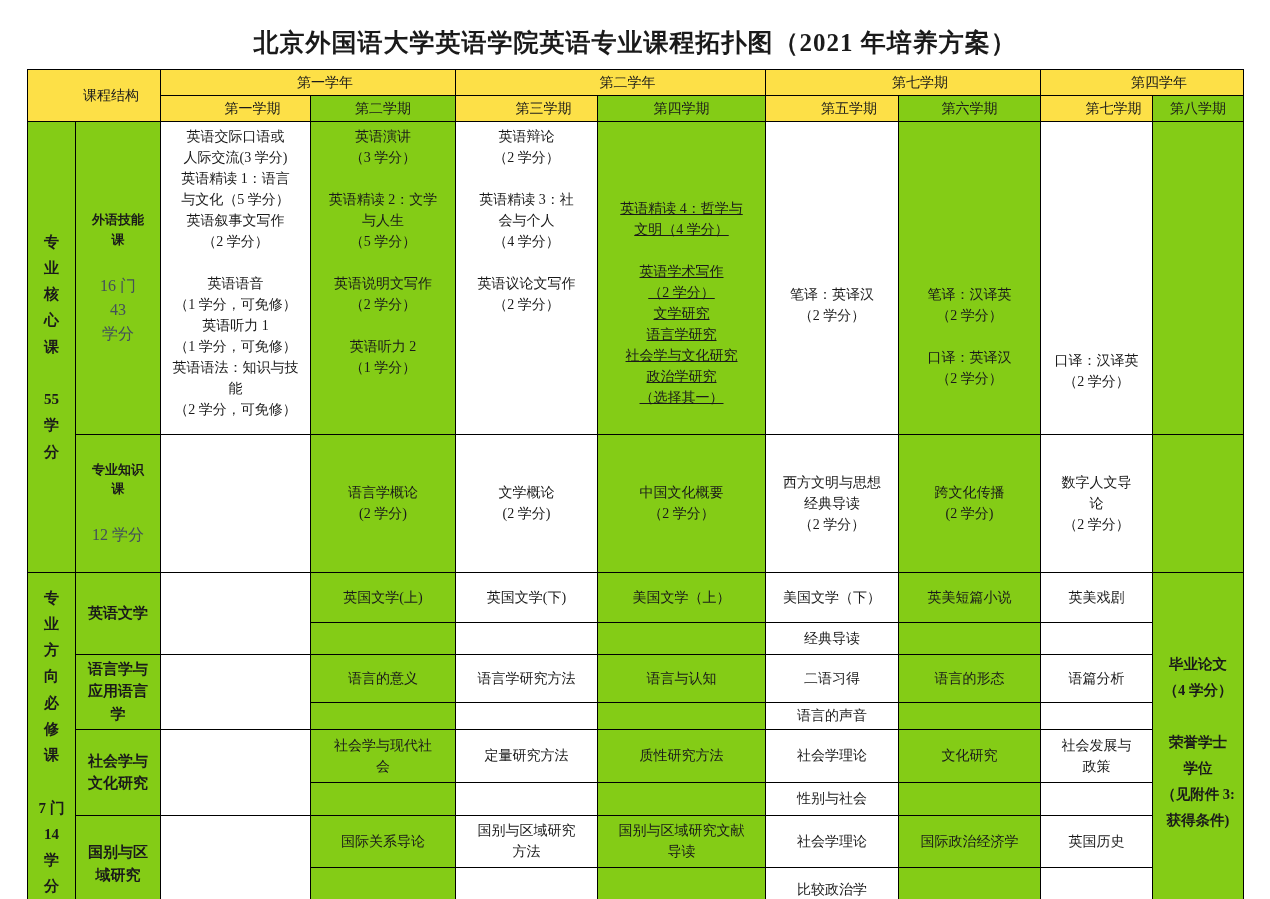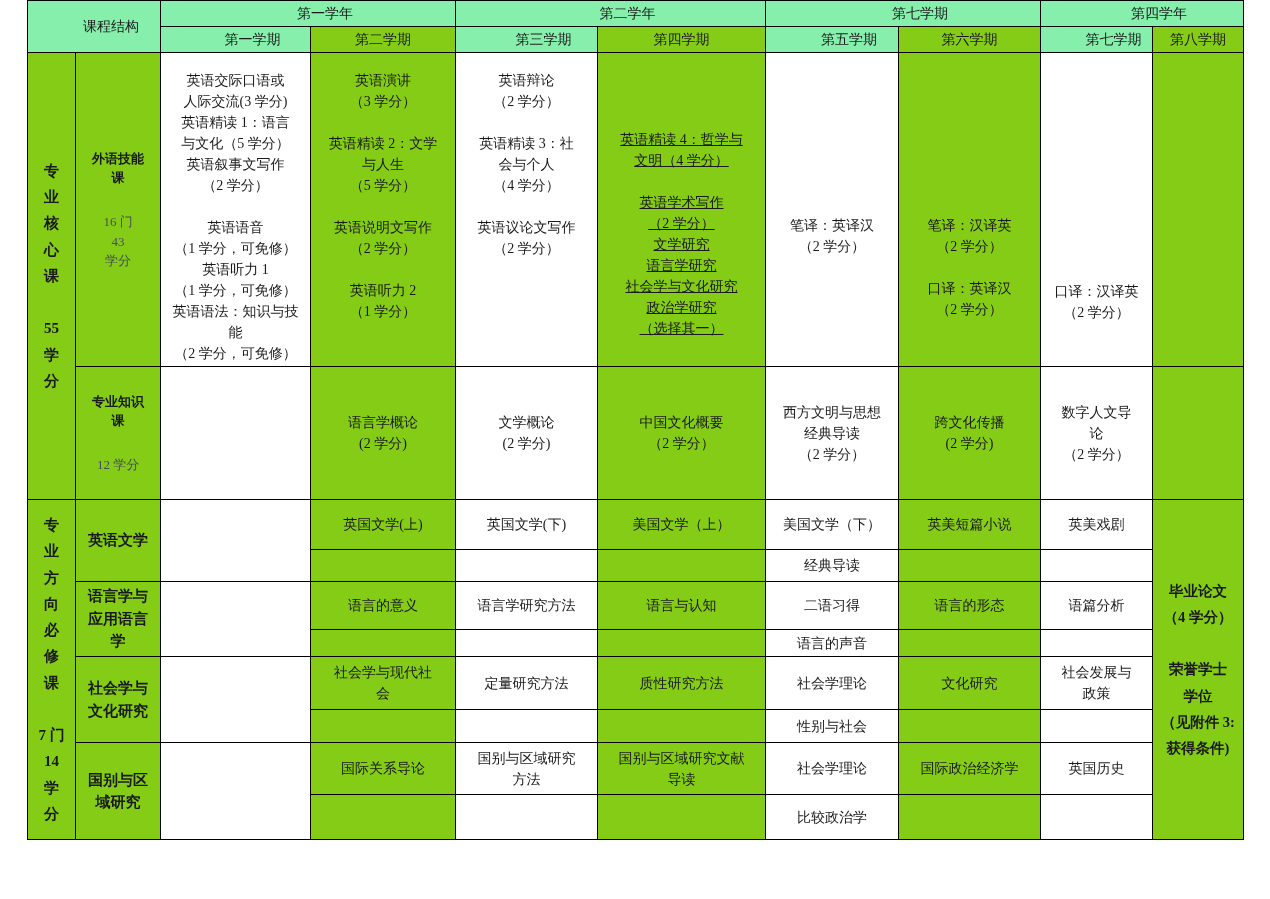--- a/index.html
+++ b/index.html
@@ -28,34 +28,34 @@
   td{
     border:1px solid #000;
     text-align:center;
     vertical-align:middle;
     white-space:pre-line;
     font-size:14px;
     line-height:1.5;
     padding:2px 1px;
     overflow:hidden;
   }
-  .peach{background:#86efac;padding-left:35px;}
+  .peach{background:#fde047;padding-left:35px;}
   .blue{background:#84cc16;}
   .white{background:#ffffff;}
   .yh,.sh{font-size:14px;}
   .corner{font-size:14px;}
   .vlabel{
     font-weight:bold;
     font-size:15px;
     line-height:1.75;
   }
   .catlabel{font-weight:bold;font-size:15px;}
   .cat-name{font-weight:bold;font-size:13px;white-space:pre-line;line-height:1.5;}
-  .cat-meta{font-weight:normal;font-size:13px;color:#44505a;white-space:pre-line;line-height:1.5;margin-top:2px;}
-  .vtop{vertical-align:top;padding-top:17px;}
+  .cat-meta{font-weight:normal;font-size:16px;color:#44505a;white-space:pre-line;line-height:1.5;margin-top:2px;}
+  .vtop{vertical-align:top;padding-top:4px;}
   .p76{padding-top:76px;text-decoration:underline;}
   .p162{padding-top:162px;text-align:center;}
   .p228{padding-top:228px;}
   tr.r-year{height:26px;}
   tr.r-sem{height:21px;}
   tr.r-skills{height:313px;}
   tr.r-knowledge{height:77px;}
   tr.h50{height:50px;}
   tr.h32{height:32px;}
   tr.h48{height:48px;}
@@ -64,20 +64,21 @@
   tr.h33{height:33px;}
   tr.h52{height:52px;}
   tr.h45{height:45px;}
   .thesis{font-size:14.5px;font-weight:bold;line-height:1.8;}
 </style>
 </head>
 <body>
 
 <div class="page">
 
+  <div class="title">北京外国语大学英语学院英语专业课程拓扑图（2021 年培养方案）</div>
 
   <table>
     <colgroup>
       <col style="width:48px">
         <col style="width:85px">
       <col style="width:150px">
         <col style="width:145px">
       <col style="width:142px">
         <col style="width:168px">
       <col style="width:133px">

